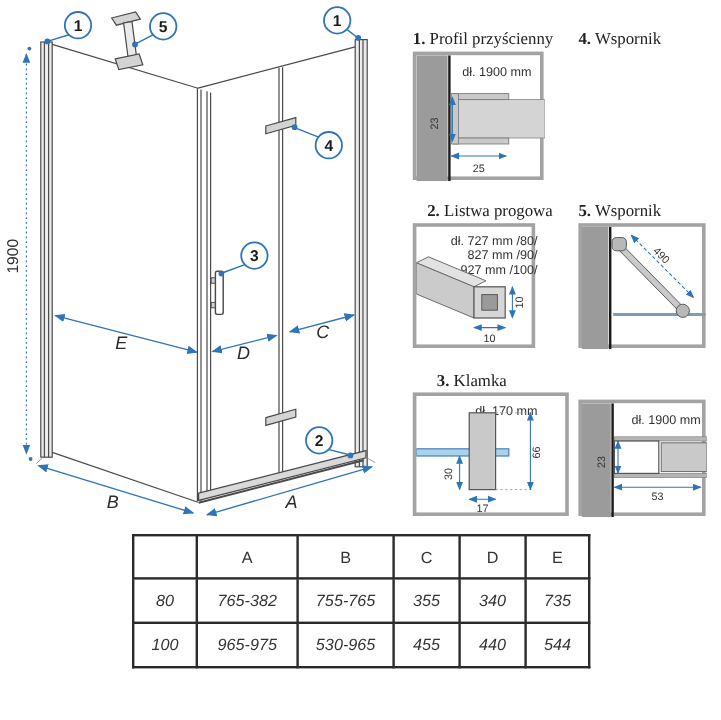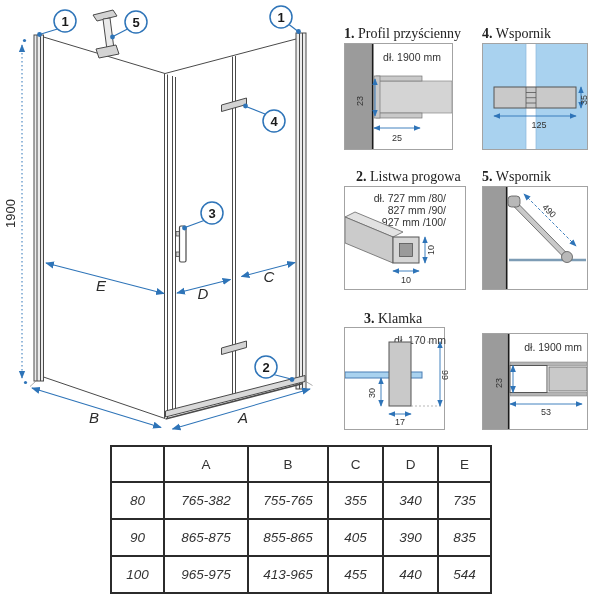--- a/index.html
+++ b/index.html
@@ -1,21 +1,21 @@
 <!DOCTYPE html>
 <html><head>
 <meta charset="utf-8">
 <style>
   html,body{margin:0;padding:0;background:#fff;}
   body{font-family:"Liberation Sans",sans-serif;}
   .stage{position:relative;width:601px;height:600px;background:#fff;overflow:hidden;}
   .abs{position:absolute;}
   .panel-title{font-size:14px;color:#222;line-height:1.2;white-space:nowrap;font-family:Liberation Serif, serif;}
   .panel-title .num{font-weight:bold;}
-  .detail-box{border:1px solid #a3a3a3;background:#fff;box-sizing:border-box;}
+  .detail-box{border:3px solid #a3a3a3;background:#fff;box-sizing:border-box;}
   .detail-box svg{display:block;}
   svg text{font-family:"Liberation Sans",sans-serif;}
   .dim-label{fill:#333;font-size:9px;}
   .len-label{fill:#333;font-size:10.5px;}
   .big-dim{fill:#2b2b2b;font-size:15px;font-style:italic;}
   .callout-num{fill:#1a1a1a;font-size:13px;font-weight:600;}
   table.dims{border-collapse:collapse;table-layout:fixed;font-size:13.5px;color:#333;}
   table.dims th,table.dims td{border:2px solid #2b2b2b;text-align:center;vertical-align:middle;
     font-weight:normal;padding:0;}
   table.dims thead th{height:34px;}
@@ -171,48 +171,26 @@
         <line x1="29" y1="84" x2="75" y2="84" stroke="#2e74b8" stroke-width="0.9" marker-start="url(#arr)" marker-end="url(#arr)"></line>
         <text x="52" y="97" class="dim-label" text-anchor="middle">25</text>
       </g>
     </svg>
   </div>
 
   <div class="abs panel-title" style="left:482px;top:26px">
     <span class="num">4.</span>
     <span>Wspornik</span>
   </div>
-  <div class="abs detail-box" style="left:482px;top:43px;width:106px;height:107px">
-    <svg width="104" height="105" viewBox="0 0 104 105">
-      <rect x="0" y="0" width="104" height="105" fill="#a9d2ef"></rect>
-      <rect x="43" y="0" width="10" height="105" fill="#ffffff"></rect>
-      <line x1="43" y1="0" x2="43" y2="105" stroke="#8bb8dd" stroke-width="0.7"></line>
-      <line x1="53" y1="0" x2="53" y2="105" stroke="#8bb8dd" stroke-width="0.7"></line>
-      <g>
-        <rect x="11" y="43" width="82" height="21" fill="#c9c9c9" stroke="#555" stroke-width="1"></rect>
-        <line x1="43" y1="48.5" x2="53" y2="48.5" stroke="#555" stroke-width="0.8"></line>
-        <line x1="43" y1="53.7" x2="53" y2="53.7" stroke="#555" stroke-width="0.8"></line>
-        <line x1="43" y1="59" x2="53" y2="59" stroke="#555" stroke-width="0.8"></line>
-        <line x1="43" y1="43" x2="43" y2="64" stroke="#555" stroke-width="0.8"></line>
-        <line x1="53" y1="43" x2="53" y2="64" stroke="#555" stroke-width="0.8"></line>
-      </g>
-      <g>
-        <line x1="11" y1="72" x2="93" y2="72" stroke="#2e74b8" stroke-width="0.9" marker-start="url(#arr)" marker-end="url(#arr)"></line>
-        <text x="56" y="84" class="dim-label" text-anchor="middle">125</text>
-        <line x1="98" y1="43" x2="98" y2="64" stroke="#2e74b8" stroke-width="0.9" marker-start="url(#arr)" marker-end="url(#arr)"></line>
-        <text transform="translate(103.5,61) rotate(-90)" class="dim-label">35</text>
-      </g>
-    </svg>
-  </div>
 
   <div class="abs panel-title" style="left:356px;top:169px">
     <span class="num">2.</span>
     <span>Listwa progowa</span>
   </div>
-  <div class="abs detail-box" style="left:344px;top:186px;width:122px;height:104px">
+  <div class="abs detail-box" style="left:344px;top:186px;width:102px;height:104px">
     <svg width="107" height="102" viewBox="0 0 107 102">
       <text x="101" y="15" class="len-label" text-anchor="end">dł. 727 mm /80/</text>
       <text x="101" y="27" class="len-label" text-anchor="end">827 mm /90/</text>
       <text x="101" y="39" class="len-label" text-anchor="end">927 mm /100/</text>
       <g stroke="#666" stroke-width="0.8">
         <polygon points="0,30 10,25 58,45 48,50" fill="#e2e2e2"></polygon>
         <polygon points="0,30 48,50 48,76 0,56" fill="#cbcbcb"></polygon>
         <rect x="48" y="50" width="26" height="26" fill="#d6d6d6" stroke="#555" stroke-width="1"></rect>
         <rect x="54.5" y="56.5" width="13" height="13" fill="#9a9a9a" stroke="#555"></rect>
       </g>
@@ -245,21 +223,21 @@
         <line x1="41" y1="7" x2="93" y2="59" stroke="#2e74b8" stroke-width="0.9" stroke-dasharray="3 2" marker-start="url(#arr)" marker-end="url(#arr)"></line>
         <text transform="translate(64,26) rotate(45)" class="dim-label" text-anchor="middle" font-size="9.5">490</text>
       </g>
     </svg>
   </div>
 
   <div class="abs panel-title" style="left:364px;top:311px">
     <span class="num">3.</span>
     <span>Klamka</span>
   </div>
-  <div class="abs detail-box" style="left:344px;top:327px;width:101px;height:103px">
+  <div class="abs detail-box" style="left:344px;top:327px;width:130px;height:103px">
     <svg width="107" height="101" viewBox="0 0 107 101">
       <text x="101" y="16" class="len-label" text-anchor="end">dł. 170 mm</text>
       <rect x="0" y="44" width="77" height="6" fill="#a9d2ef" stroke="#4a7fb5" stroke-width="1"></rect>
       <rect x="44" y="14" width="22" height="64" fill="#c9c9c9" stroke="#555" stroke-width="1"></rect>
       <g>
         <line x1="66" y1="14" x2="98" y2="14" stroke="#999" stroke-width="0.7" stroke-dasharray="2 2"></line>
         <line x1="66" y1="78" x2="98" y2="78" stroke="#999" stroke-width="0.7" stroke-dasharray="2 2"></line>
         <line x1="95" y1="14" x2="95" y2="78" stroke="#2e74b8" stroke-width="0.9" marker-start="url(#arr)" marker-end="url(#arr)"></line>
         <text transform="translate(103,52) rotate(-90)" class="dim-label">66</text>
         <line x1="36" y1="50" x2="36" y2="78" stroke="#2e74b8" stroke-width="0.9" marker-start="url(#arr)" marker-end="url(#arr)"></line>
@@ -312,31 +290,23 @@
     <tbody>
       <tr>
         <th>80</th>
         <td>765-382</td>
         <td>755-765</td>
         <td>355</td>
         <td>340</td>
         <td>735</td>
       </tr>
       <tr>
-        <th>90</th>
-        <td>865-875</td>
-        <td>855-865</td>
-        <td>405</td>
-        <td>390</td>
-        <td>835</td>
-      </tr>
-      <tr>
         <th>100</th>
         <td>965-975</td>
-        <td>413-965</td>
+        <td>530-965</td>
         <td>455</td>
         <td>440</td>
         <td>544</td>
       </tr>
     </tbody>
   </table>
 
 </div>
 
 </body></html>

